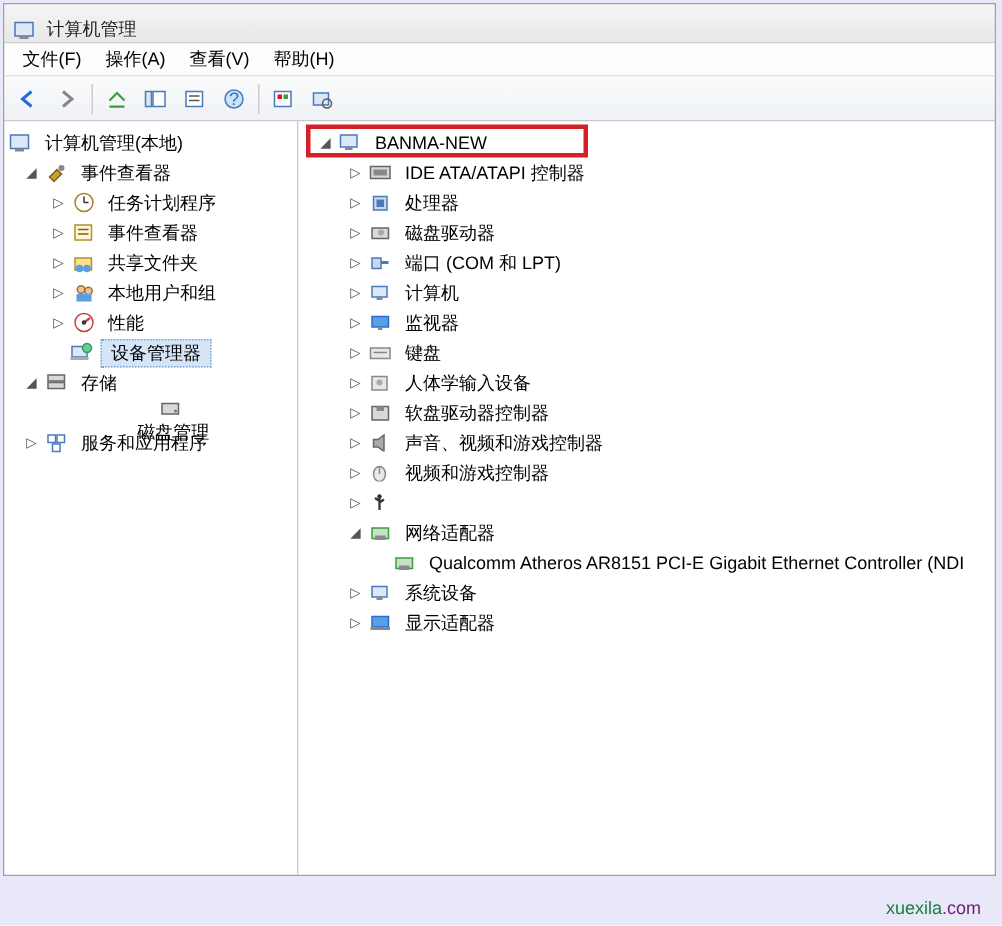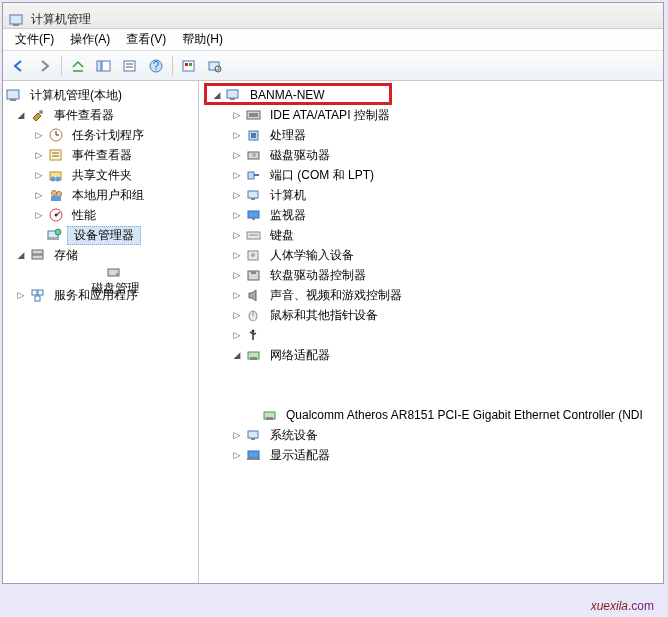--- a/index.html
+++ b/index.html
@@ -17,21 +17,21 @@
 .leftpane { width: 196px; border-right:1px solid #c8c8c8; background:#fff; overflow:auto; padding-top:4px;}
 .rightpane { flex:1; background:#fff; overflow:auto; padding-top:4px; position:relative;}
 .tree-row { display:flex; align-items:center; height:20px; white-space:nowrap; }
 .tree-row .expander { width:12px; height:12px; display:flex; align-items:center; justify-content:center; color:#555; font-size:9px; margin-right:2px; cursor:default;}
 .tree-row .spacer { width:12px; display:inline-block; }
 .tree-row .nicon { width:18px; height:16px; display:inline-flex; align-items:center; justify-content:center; margin-right:4px; }
 .tree-row .label { padding:1px 3px; }
 .tree-row.selected .label { background:#d5e5f7; border:1px dotted #7aa7d8; padding:0 6px;}
 .redbox { position:absolute; border:3px solid #d62027; pointer-events:none; }
 .watermark { position:absolute; right:14px; bottom:2px; font-size:20px; font-family: Georgia, serif;}
-.watermark .a{color:#7f1d1d;font-style:italic;} .watermark .b{color:#701a75;}
+.watermark .a{color:#15803d;} .watermark .b{color:#701a75;}
 svg { display:block; }
 </style>
 </head>
 <body>
 
 <div class="window">
 
   <div class="titlebar">
     <span class="icon">
       <svg width="16" height="16">
@@ -336,42 +336,42 @@
         <span class="label">声音、视频和游戏控制器</span>
       </div>
       <div class="tree-row" style="padding-left:32px;">
         <span class="expander">▷</span>
         <span class="nicon">
             <svg width="16" height="12">
               <ellipse cx="7" cy="7" rx="4" ry="5" fill="#e8e8e8" stroke="#888"></ellipse>
               <line x1="7" y1="2" x2="7" y2="7" stroke="#888"></line>
             </svg>
           </span>
-        <span class="label">鼠标和其他指针设备</span>
+        <span class="label">视频和游戏控制器</span>
       </div>
       <div class="tree-row" style="padding-left:32px;">
         <span class="expander">▷</span>
         <span class="nicon">
             <svg width="16" height="12">
               <path d="M7 11 v-8 M7 5 l-3-2 M7 6 l3-2" stroke="#333" stroke-width="1.5" fill="none"></path>
               <circle cx="7" cy="2" r="1.5" fill="#333"></circle>
             </svg>
           </span>
       </div>
       <div class="tree-row" style="padding-left:32px;">
         <span class="expander">◢</span>
         <span class="nicon">
             <svg width="16" height="12">
               <rect x="2" y="3" width="11" height="7" fill="#c8e0c8" stroke="#3a9e3a"></rect>
               <rect x="4" y="8" width="7" height="3" fill="#888"></rect>
             </svg>
           </span>
         <span class="label">网络适配器</span>
       </div>
-      <div class="tree-row" style="padding-left:62px;margin-top:40px;">
+      <div class="tree-row" style="padding-left:62px;">
         <span class="nicon">
             <svg width="16" height="12">
               <rect x="2" y="3" width="11" height="7" fill="#c8e0c8" stroke="#3a9e3a"></rect>
               <rect x="4" y="8" width="7" height="3" fill="#888"></rect>
             </svg>
           </span>
         <span class="label">Qualcomm Atheros AR8151 PCI-E Gigabit Ethernet Controller (NDI</span>
       </div>
       <div class="tree-row" style="padding-left:32px;">
         <span class="expander">▷</span>

